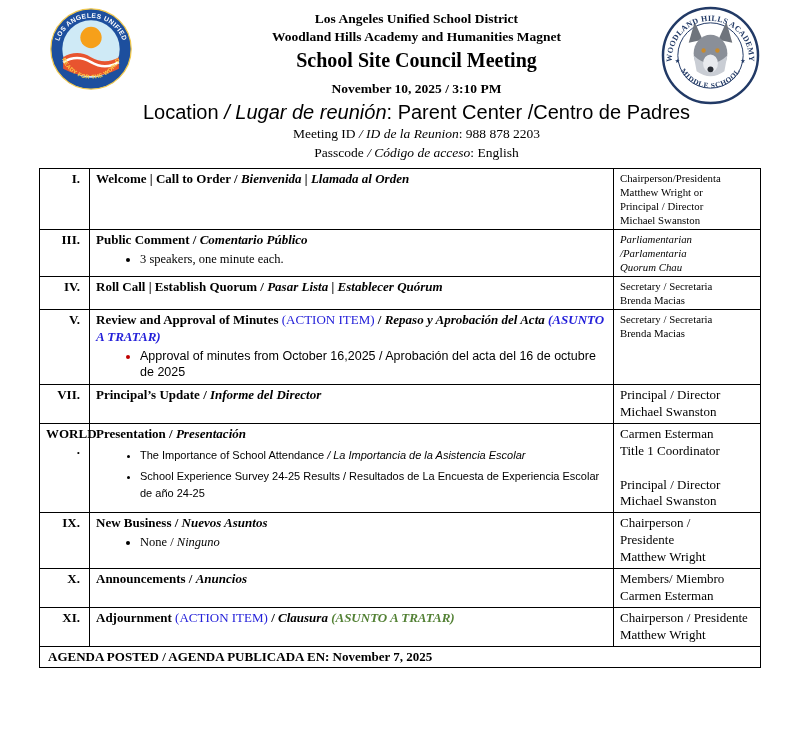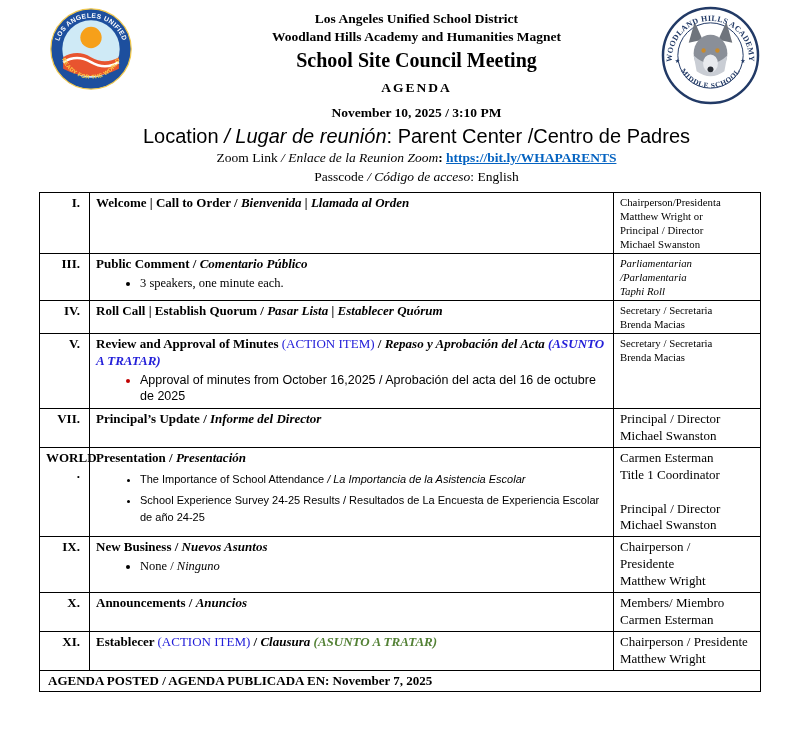--- a/index.html
+++ b/index.html
@@ -95,24 +95,23 @@
     </text>
     <text x="14" y="58" font-size="6" fill="#223a66">★</text>
     <text x="80" y="58" font-size="6" fill="#223a66">★</text>
   </svg>
 </div>
 
 <div class="header">
   <div class="h-line">Los Angeles Unified School District</div>
   <div class="h-line">Woodland Hills Academy and Humanities Magnet</div>
   <div class="h-title">School Site Council Meeting</div>
-  <div class="h-agenda">AGENDA</div>
   <div class="h-date">November 10, 2025 / 3:10 PM</div>
   <div class="h-loc"><span class="s-r">Location </span><span class="s-i">/ </span><span class="s-i">Lugar de reunión</span><span class="s-r">: Parent Center /Centro de Padres</span></div>
-  <div class="h-sub"><span class="s-r">Zoom Link </span><span class="s-i">/ Enlace de la Reunion Zoom</span><span class="s-b">: </span><a class="s-link" href="#">https://bit.ly/WHAPARENTS</a></div>
+  <div class="h-sub"><span class="s-r">Meeting ID </span><span class="s-i">/ ID de la Reunion</span><span class="s-r">: 988 878 2203</span></div>
   <div class="h-sub"><span class="s-r">Passcode </span><span class="s-i">/ Código de acceso</span><span class="s-r">: English</span></div>
 </div>
 
 <table class="agenda">
   <colgroup>
       <col class="col-num">
       <col>
       <col class="col-right">
     </colgroup>
   <tbody id="agenda-body">
@@ -128,21 +127,21 @@
       </tr>
       <tr>
         <td class="c-num">III.</td>
         <td class="c-main">
           <div class="row-title"><span class="s-b">Public Comment  / </span><span class="s-bi">Comentario Público</span></div>
           <ul class="bullets">
             <li><span class="s-r">3 speakers, one minute each.</span></li>
           </ul>
         </td>
         <td class="c-right small italic">Parliamentarian /Parlamentaria
-Taphi Roll</td>
+Quorum Chau</td>
       </tr>
       <tr>
         <td class="c-num">IV.</td>
         <td class="c-main">
           <div class="row-title"><span class="s-b">Roll Call | Establish Quorum / </span><span class="s-bi">Pasar Lista | Establecer Quórum</span></div>
         </td>
         <td class="c-right small">Secretary / Secretaria
 Brenda Macias</td>
       </tr>
       <tr>
@@ -196,21 +195,21 @@
         <td class="c-num">X.</td>
         <td class="c-main">
           <div class="row-title"><span class="s-b">Announcements / </span><span class="s-bi">Anuncios</span></div>
         </td>
         <td class="c-right">Members/ Miembro
 Carmen Esterman</td>
       </tr>
       <tr>
         <td class="c-num">XI.</td>
         <td class="c-main">
-          <div class="row-title"><span class="s-b">Establecer </span><span class="s-blue">(ACTION ITEM)</span><span class="s-b"> / </span><span class="s-bi">Clausura </span><span class="s-green">(ASUNTO A TRATAR)</span></div>
+          <div class="row-title"><span class="s-b">Adjournment </span><span class="s-blue">(ACTION ITEM)</span><span class="s-b"> / </span><span class="s-bi">Clausura </span><span class="s-green">(ASUNTO A TRATAR)</span></div>
         </td>
         <td class="c-right">Chairperson / Presidente
 Matthew Wright</td>
       </tr>
     </tbody>
   <tbody>
     <tr>
       <td colspan="3" class="full-row">AGENDA POSTED / AGENDA PUBLICADA EN: November 7, 2025</td>
     </tr>
 

